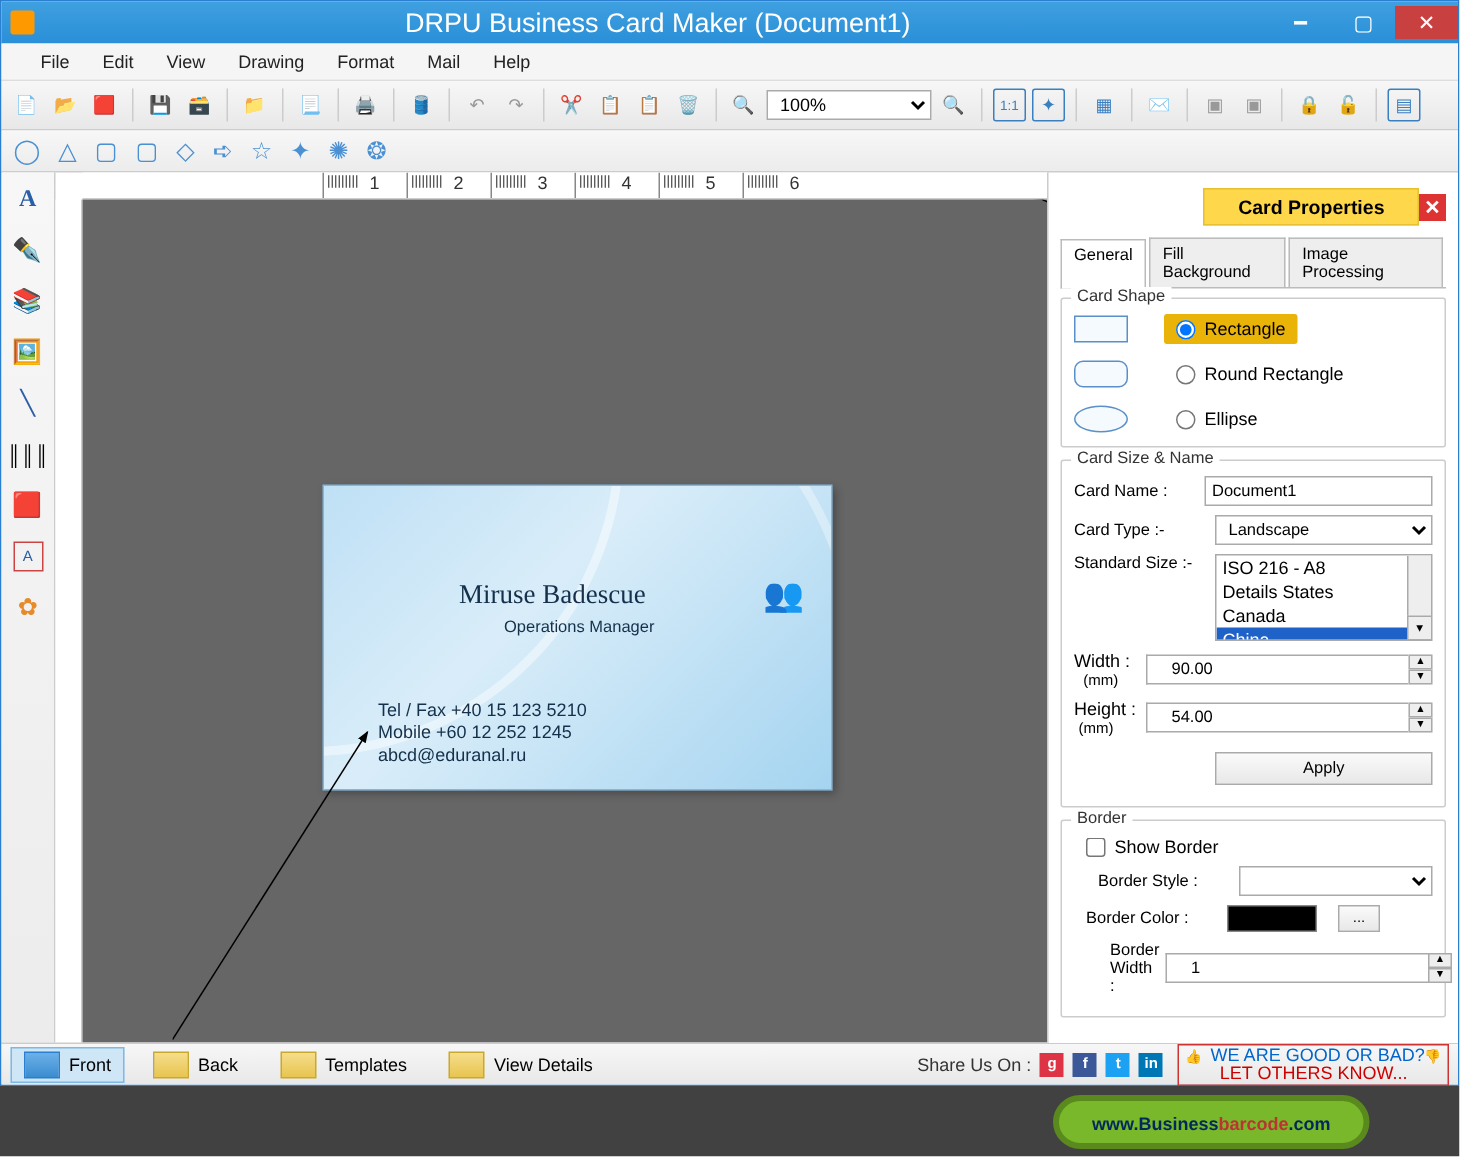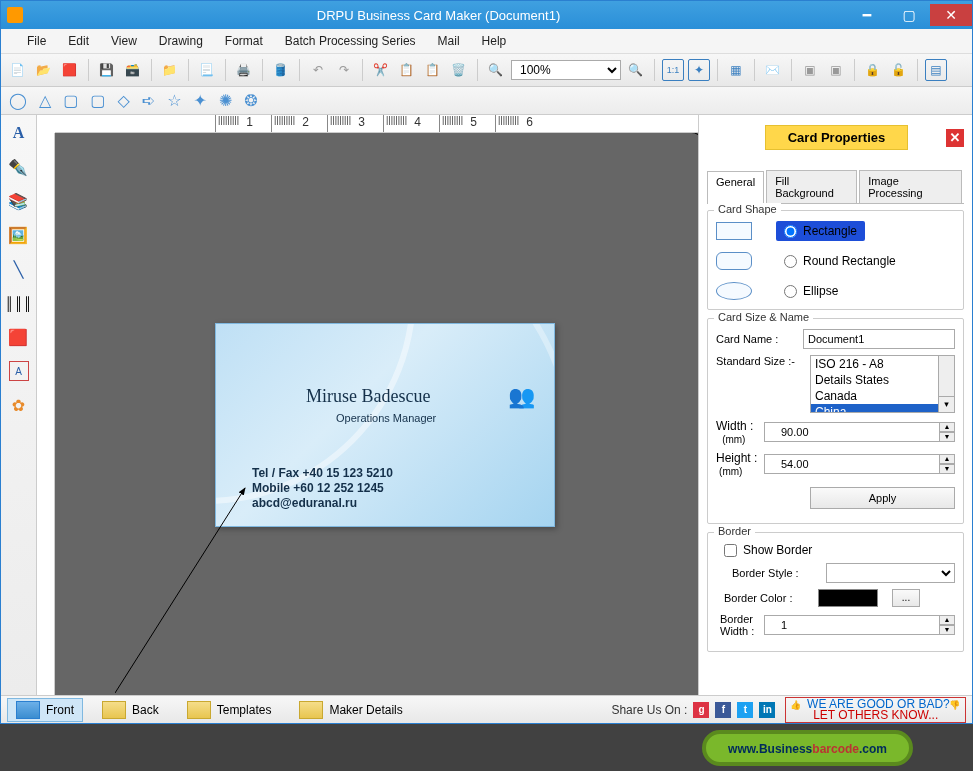--- a/index.html
+++ b/index.html
@@ -1,20 +1,20 @@
 <!DOCTYPE html>
 <html><head>
 <meta charset="utf-8">
 <style>
 *{box-sizing:border-box;margin:0;padding:0;font-family:"Segoe UI",Tahoma,sans-serif;font-size:12px}
 body{background:#fff;}
 .window{width:973px;height:724px;border:1px solid #2a7fd0;position:relative;background:#fff}
 .titlebar{height:28px;background:linear-gradient(#3fa0e0,#2a8fd8);display:flex;align-items:center;color:#fff;padding-left:6px}
 .titlebar .appicon{width:16px;height:16px;background:#f90;border-radius:2px;margin-right:8px}
-.titlebar .title{flex:1;text-align:center;font-size:13px}
+.titlebar .title{flex:1;text-align:center;font-size:18px}
 .titlebar .winbtns{display:flex}
 .titlebar .winbtn{width:42px;height:22px;display:flex;align-items:center;justify-content:center;font-size:14px;color:#fff}
 .titlebar .close{background:#c94040}
 .menubar{height:24px;background:#f5f5f5;display:flex;align-items:center;padding:0 16px;gap:2px}
 .menubar span{padding:3px 10px;color:#222}
 .toolbar{height:34px;background:linear-gradient(#f7f7f7,#e8e8e8);border-top:1px solid #ddd;border-bottom:1px solid #ccc;display:flex;align-items:center;padding:0 6px;gap:4px}
 .tbicon{width:22px;height:22px;display:flex;align-items:center;justify-content:center;border-radius:2px}
 .tdiv{width:1px;height:22px;background:#ccc;margin:0 3px}
 .zoomsel{height:20px;width:110px;border:1px solid #aaa;padding:0 4px;background:#fff}
 .shapebar{height:28px;background:linear-gradient(#f7f7f7,#ececec);border-bottom:1px solid #ccc;display:flex;align-items:center;padding:0 8px;gap:12px}
@@ -29,37 +29,37 @@
 .workrow{flex:1;display:flex;min-height:0}
 .vruler{width:18px;background:#fff;border-right:1px solid #ccc;position:relative}
 .canvas{flex:1;background:#666;position:relative;overflow:hidden}
 .card{position:absolute;left:160px;top:190px;width:340px;height:204px;background:linear-gradient(135deg,#bfe0f5 0%,#d9edf9 40%,#a5d4f0 100%);border:1px solid #7fb8e0;box-shadow:2px 2px 6px rgba(0,0,0,.3)}
 .card .bgcurve{position:absolute;inset:0;overflow:hidden}
 .card .curve1{position:absolute;width:420px;height:420px;border:6px solid rgba(255,255,255,.45);border-radius:50%;left:-220px;top:-240px}
 .card .curve2{position:absolute;width:500px;height:500px;border:6px solid rgba(255,255,255,.35);border-radius:50%;left:-140px;top:-120px}
 .card .name{position:absolute;left:90px;top:62px;font-family:Liberation Serif, serif;font-size:18px;color:#14304a}
 .card .role{position:absolute;left:120px;top:88px;font-size:11px;color:#14304a}
 .card .people{position:absolute;right:18px;top:60px;font-size:22px}
-.card .contact{position:absolute;left:36px;top:142px;font-size:11px;font-weight:bold;color:#14304a;line-height:15px}
+.card .contact{position:absolute;left:36px;top:142px;font-size:11px;font-weight:normal;color:#14304a;line-height:15px}
 .proppanel{width:274px;background:#fff;border-left:1px solid #ccc;display:flex;flex-direction:column;padding:10px 8px;overflow-y:auto}
-.prophead{display:flex;align-items:center;justify-content:space-between;margin-bottom:20px}
+.prophead{display:flex;align-items:center;justify-content:flex-end;margin-bottom:8px}
 .prophead .lbl{background:#ffd74a;padding:4px 22px;font-weight:bold;font-size:13px;border:1px solid #e6c030}
 .prophead .x{width:18px;height:18px;background:#d33;color:#fff;font-weight:bold;text-align:center;line-height:17px;font-size:13px}
 .tabs{display:flex;border-bottom:1px solid #bbb;margin-bottom:6px}
 .tab{padding:4px 8px;border:1px solid #bbb;border-bottom:none;background:#eee;margin-right:2px;font-size:11px}
 .tab.active{background:#fff;position:relative;top:1px}
 .group{border:1px solid #ccc;border-radius:2px;padding:10px 8px 8px;margin-bottom:8px;position:relative}
 .group .legend{position:absolute;top:-8px;left:6px;background:#fff;padding:0 4px;font-size:11px;color:#333}
 .shapeopts{display:flex;flex-direction:column;gap:10px}
 .shapeopt{display:flex;align-items:center;gap:24px}
 .shapepreview{width:36px;height:18px;border:1px solid #5b8fc7;background:#f5faff}
 .shapepreview.rounded{border-radius:6px}
 .shapepreview.ellipse{border-radius:50%}
 .shapeopt label{display:flex;align-items:center;gap:6px;font-size:11px;padding:3px 8px;border-radius:2px}
-.shapeopt label.sel{background:#1d4ed8}
+.shapeopt label.sel{background:#eab308}
 .shapeopt input[type=radio]{margin:0}
 .formrow{display:flex;align-items:center;margin-bottom:6px;gap:4px}
 .formrow .lbl{width:90px;font-size:11px}
 .formrow input[type=text],.formrow select{flex:1;height:20px;border:1px solid #aaa;padding:0 4px;font-size:11px;background:#fff}
 .sizelist{flex:1;height:58px;border:1px solid #aaa;font-size:11px;overflow:hidden;position:relative}
 .sizelist .opt{padding:1px 4px}
 .sizelist .opt.sel{background:#1e62c8;color:#fff}
 .sizelist .dd{position:absolute;right:0;bottom:0;width:16px;height:16px;background:#eee;border-left:1px solid #aaa;border-top:1px solid #aaa;text-align:center;line-height:14px;font-size:9px}
 .sizelist .sb{position:absolute;right:0;top:0;bottom:16px;width:16px;background:#eee;border-left:1px solid #aaa}
 .applybtn{height:22px;border:1px solid #aaa;background:linear-gradient(#fafafa,#e8e8e8);text-align:center;line-height:20px;font-size:11px;margin-top:4px}
@@ -94,21 +94,20 @@
       <div class="winbtn close">✕</div>
     </div>
   </div>
 
   <div class="menubar">
     <span>File</span>
     <span>Edit</span>
     <span>View</span>
     <span>Drawing</span>
     <span>Format</span>
-    <span>Batch Processing Series</span>
     <span>Mail</span>
     <span>Help</span>
   </div>
 
   <div class="toolbar">
     <div class="tbicon">📄</div>
     <div class="tbicon">📂</div>
     <div class="tbicon">🟥</div>
     <div class="tdiv"></div>
     <div class="tbicon">💾</div>
@@ -255,20 +254,24 @@
           </div>
         </div>
       </div>
 
       <div class="group">
         <div class="legend">Card Size &amp; Name</div>
         <div class="formrow">
           <div class="lbl">Card Name :</div>
           <input type="text" value="Document1" style="">
         </div>
+        <div class="formrow">
+          <div class="lbl">Card Type :-</div>
+          <select><option>Landscape</option></select>
+        </div>
         <div class="formrow" style="align-items:flex-start">
           <div class="lbl">Standard Size :-</div>
           <div class="sizelist">
             <div class="opt">ISO 216 - A8</div>
             <div class="opt">Details States</div>
             <div class="opt">Canada</div>
             <div class="opt sel">China</div>
             <div class="sb"></div>
             <div class="dd">▾</div>
           </div>
@@ -310,21 +313,21 @@
         <div class="formrow" style="margin-left:16px">
           <div class="lbl">Border Style :</div>
           <select><option></option></select>
         </div>
         <div class="formrow" style="margin-left:8px">
           <div class="lbl">Border Color :</div>
           <div class="colorbox"></div>
           <div style="width:6px"></div>
           <div class="dotbtn">...</div>
         </div>
-        <div class="formrow" style="margin-left:4px">
+        <div class="formrow" style="margin-left:24px">
           <div class="lbl">Border Width :</div>
           <div class="spin">
               <input value="1" style="">
               <div class="btns">
                 <div>▲</div>
                 <div>▼</div>
               </div>
             </div>
         </div>
       </div>
@@ -339,21 +342,21 @@
     <div class="sbtn">
         <div class="sicon y"></div>
         <span>Back</span>
       </div>
     <div class="sbtn">
         <div class="sicon y"></div>
         <span>Templates</span>
       </div>
     <div class="sbtn">
         <div class="sicon y"></div>
-        <span>Maker Details</span>
+        <span>View Details</span>
       </div>
     <div class="share">
       <span>Share Us On :</span>
       <div class="k" style="background:#d34">g</div>
       <div class="k" style="background:#3b5998">f</div>
       <div class="k" style="background:#1da1f2">t</div>
       <div class="k" style="background:#0077b5">in</div>
     </div>
     <div class="goodbad">
       👍 <span style="color:#06c">WE ARE GOOD OR BAD?</span>👎<br><span style="color:#c00">LET OTHERS KNOW...</span>

